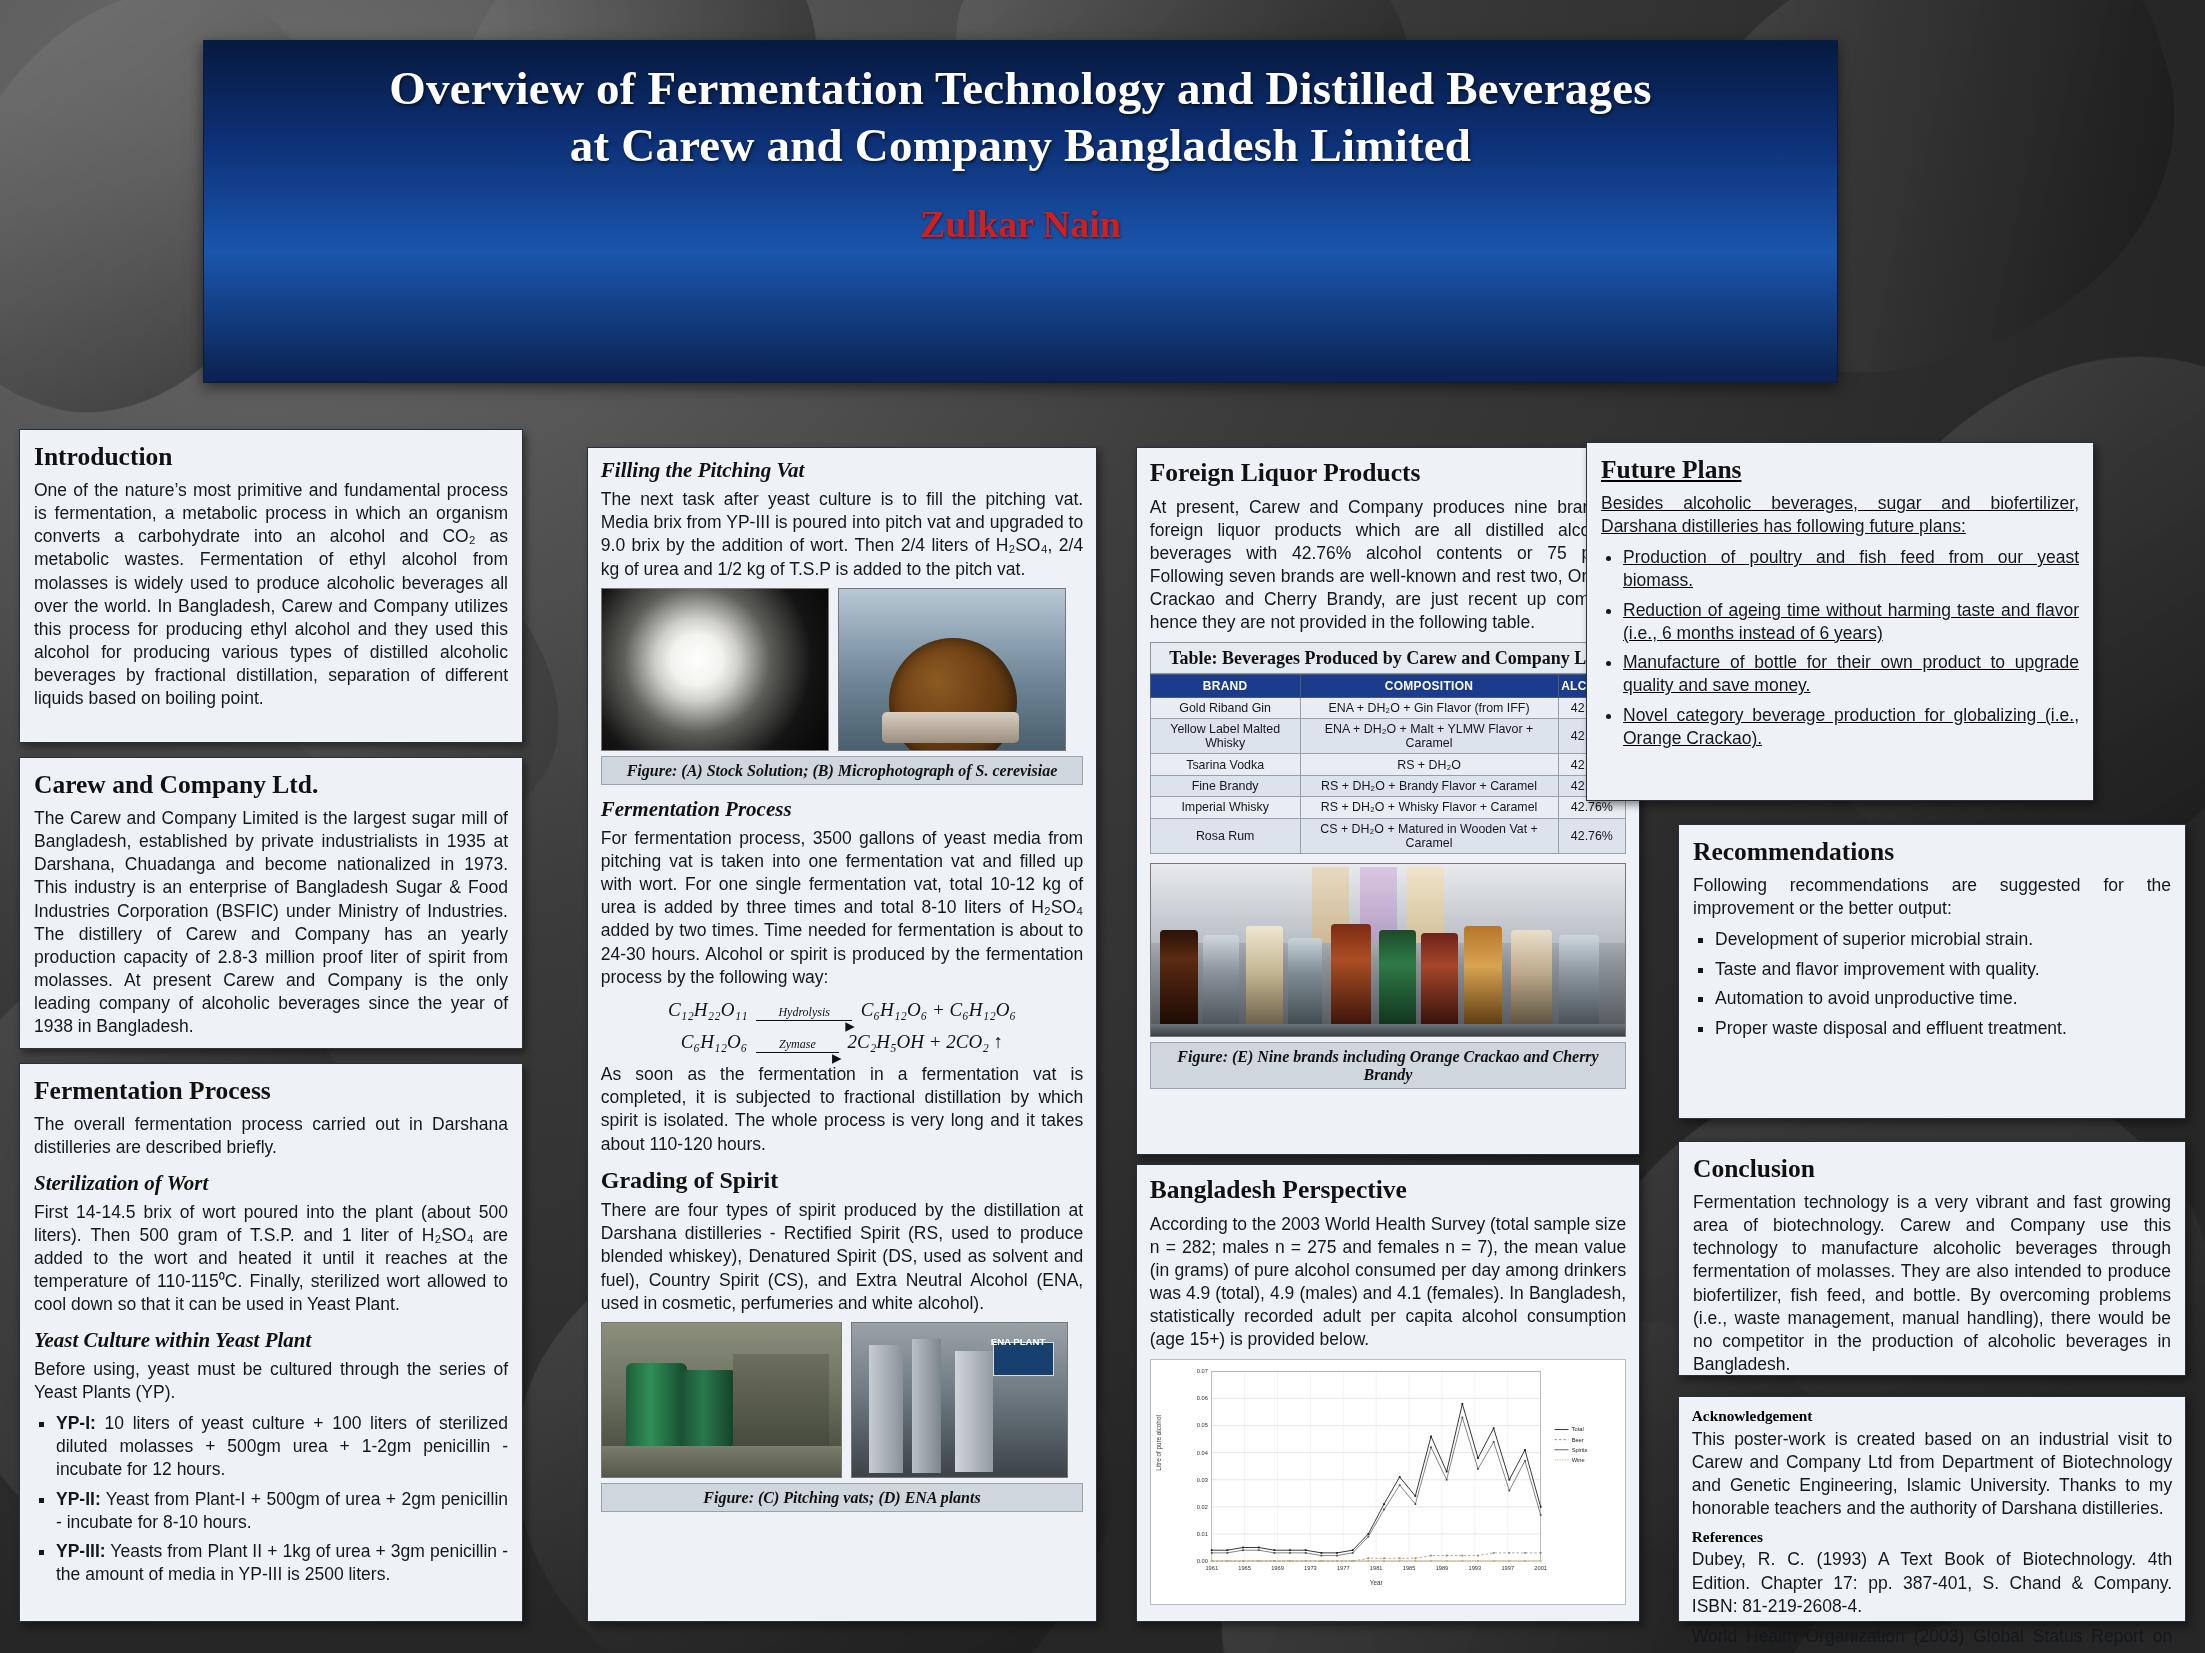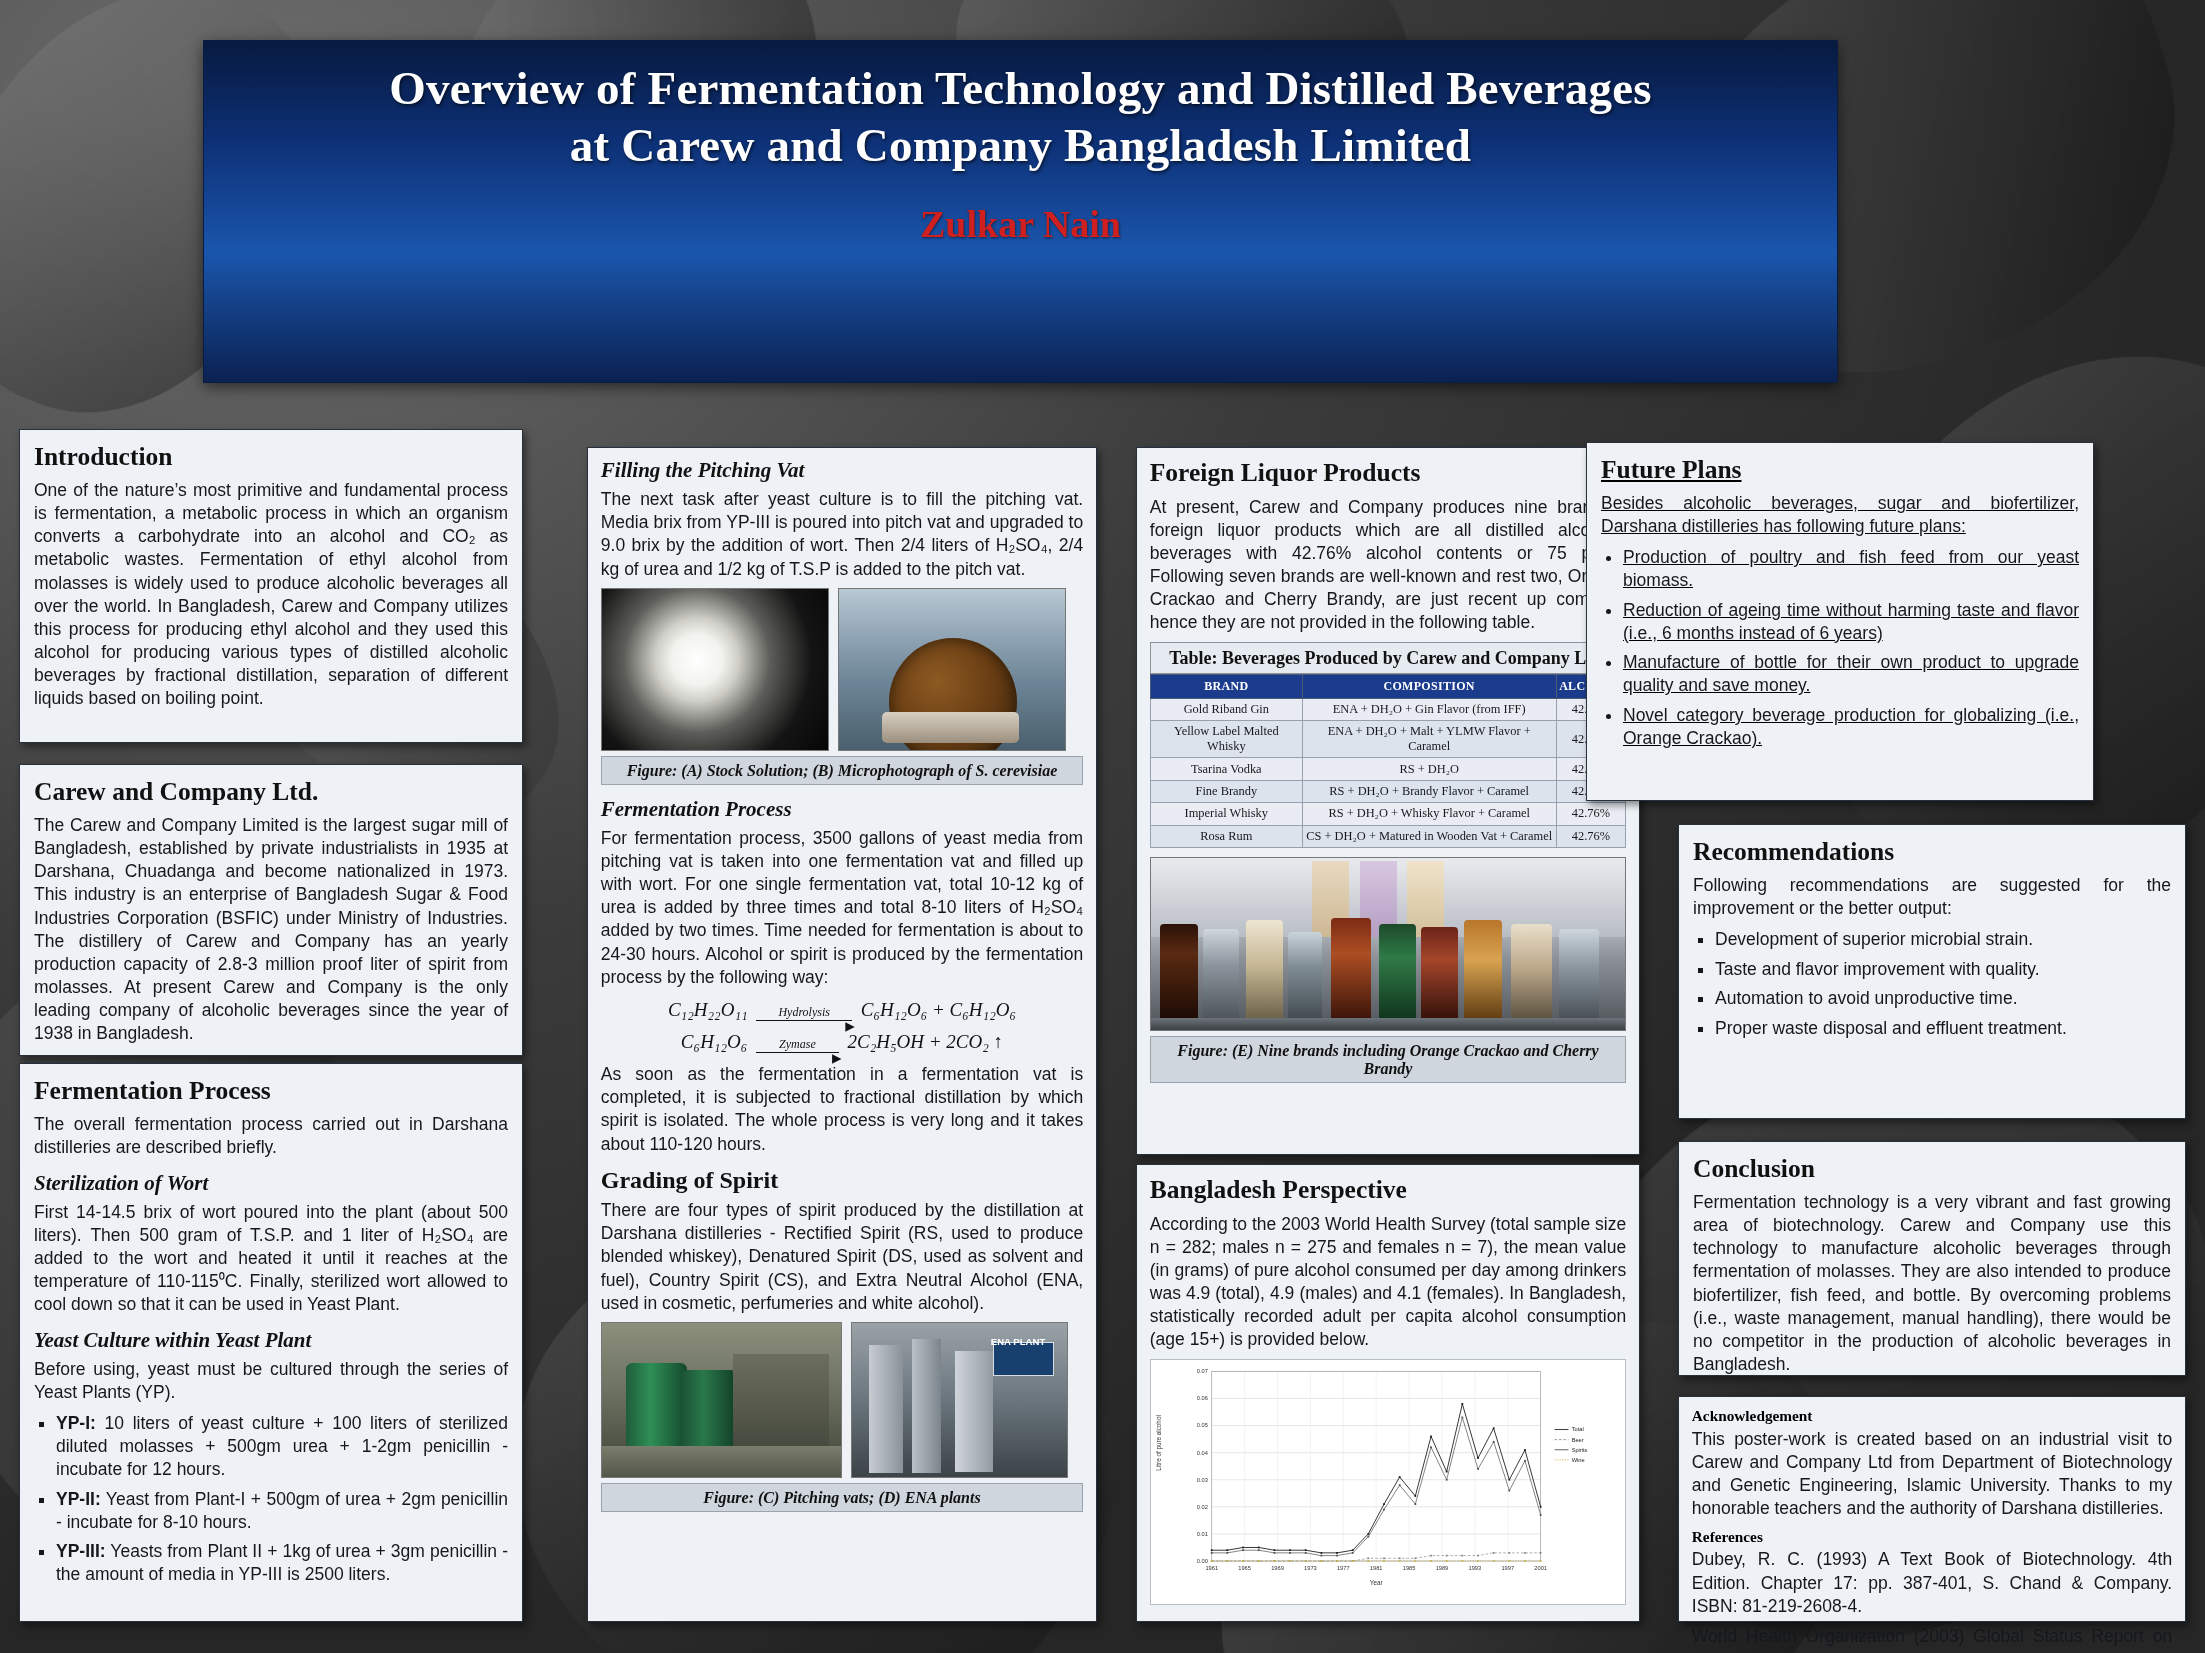--- a/index.html
+++ b/index.html
@@ -82,21 +82,21 @@
     background:#cfd6dd; border:0.6px solid #9aa3ab;
     font-family:"Liberation Serif", serif; font-style:italic; font-weight:bold;
     font-size:16px; text-align:center; padding:4.5px 2.6px; color:#111;
   }
   
   .tbl-title {
     background:#e6ebf1; border:0.6px solid #8b949d; text-align:center;
     font-family:"Liberation Serif", serif; font-weight:bold; font-size:18px;
     padding:4.5px 0; color:#111;
   }
-  table.beverages { border-collapse:collapse; width:100%; font-size:12.8px;font-family:Liberation Serif, serif; }
+  table.beverages { border-collapse:collapse; width:100%; font-size:12.8px; }
   table.beverages th {
     background:#1b3c8c; color:#fff; font-size:12px; font-weight:bold;
     border:0.6px solid #4c5b74; padding:3.8px 2.6px; letter-spacing:0.3px;
   }
   table.beverages td {
     border:0.6px solid #97a1ad; padding:3.2px 2.6px; text-align:center; color:#15191e;
     font-size:12.4px;
   }
   table.beverages tr:nth-child(odd) td { background:#e9edf3; }
   table.beverages tr:nth-child(even) td { background:#dde3ec; }
@@ -144,21 +144,21 @@
     <span>at Carew and Company Bangladesh Limited</span>
   </h1>
   <div class="author">Zulkar Nain</div>
 </div>
 
 <div class="panel" style="left:19px; top:429px; width:504px; height:314px;">
   <h2>Introduction</h2>
   <p>One of the nature’s most primitive and fundamental process is fermentation, a metabolic process in which an organism converts a carbohydrate into an alcohol and CO₂ as metabolic wastes. Fermentation of ethyl alcohol from molasses is widely used to produce alcoholic beverages all over the world. In Bangladesh, Carew and Company utilizes this process for producing ethyl alcohol and they used this alcohol for producing various types of distilled alcoholic beverages by fractional distillation, separation of different liquids based on boiling point.</p>
 </div>
 
-<div class="panel" style="left:19px; top:757px; width:504px; height:292px;margin-top:7px;">
+<div class="panel" style="left:19px; top:757px; width:504px; height:292px;">
   <h2>Carew and Company Ltd.</h2>
   <p>The Carew and Company Limited is the largest sugar mill of Bangladesh, established by private industrialists in 1935 at Darshana, Chuadanga and become nationalized in 1973. This industry is an enterprise of Bangladesh Sugar &amp; Food Industries Corporation (BSFIC) under Ministry of Industries. The distillery of Carew and Company has an yearly production capacity of 2.8-3 million proof liter of spirit from molasses. At present Carew and Company is the only leading company of alcoholic beverages since the year of 1938 in Bangladesh.</p>
 </div>
 
 <div class="panel" style="left:19px; top:1063px; width:504px; height:559px;">
   <h2>Fermentation Process</h2>
   <p>The overall fermentation process carried out in Darshana distilleries are described briefly.</p>
 
   <h3>Sterilization of Wort</h3>
   <p>First 14-14.5 brix of wort poured into the plant (about 500 liters). Then 500 gram of T.S.P. and 1 liter of H₂SO₄ are added to the wort and heated it until it reaches at the temperature of 110-115⁰C. Finally, sterilized wort allowed to cool down so that it can be used in Yeast Plant.</p>

